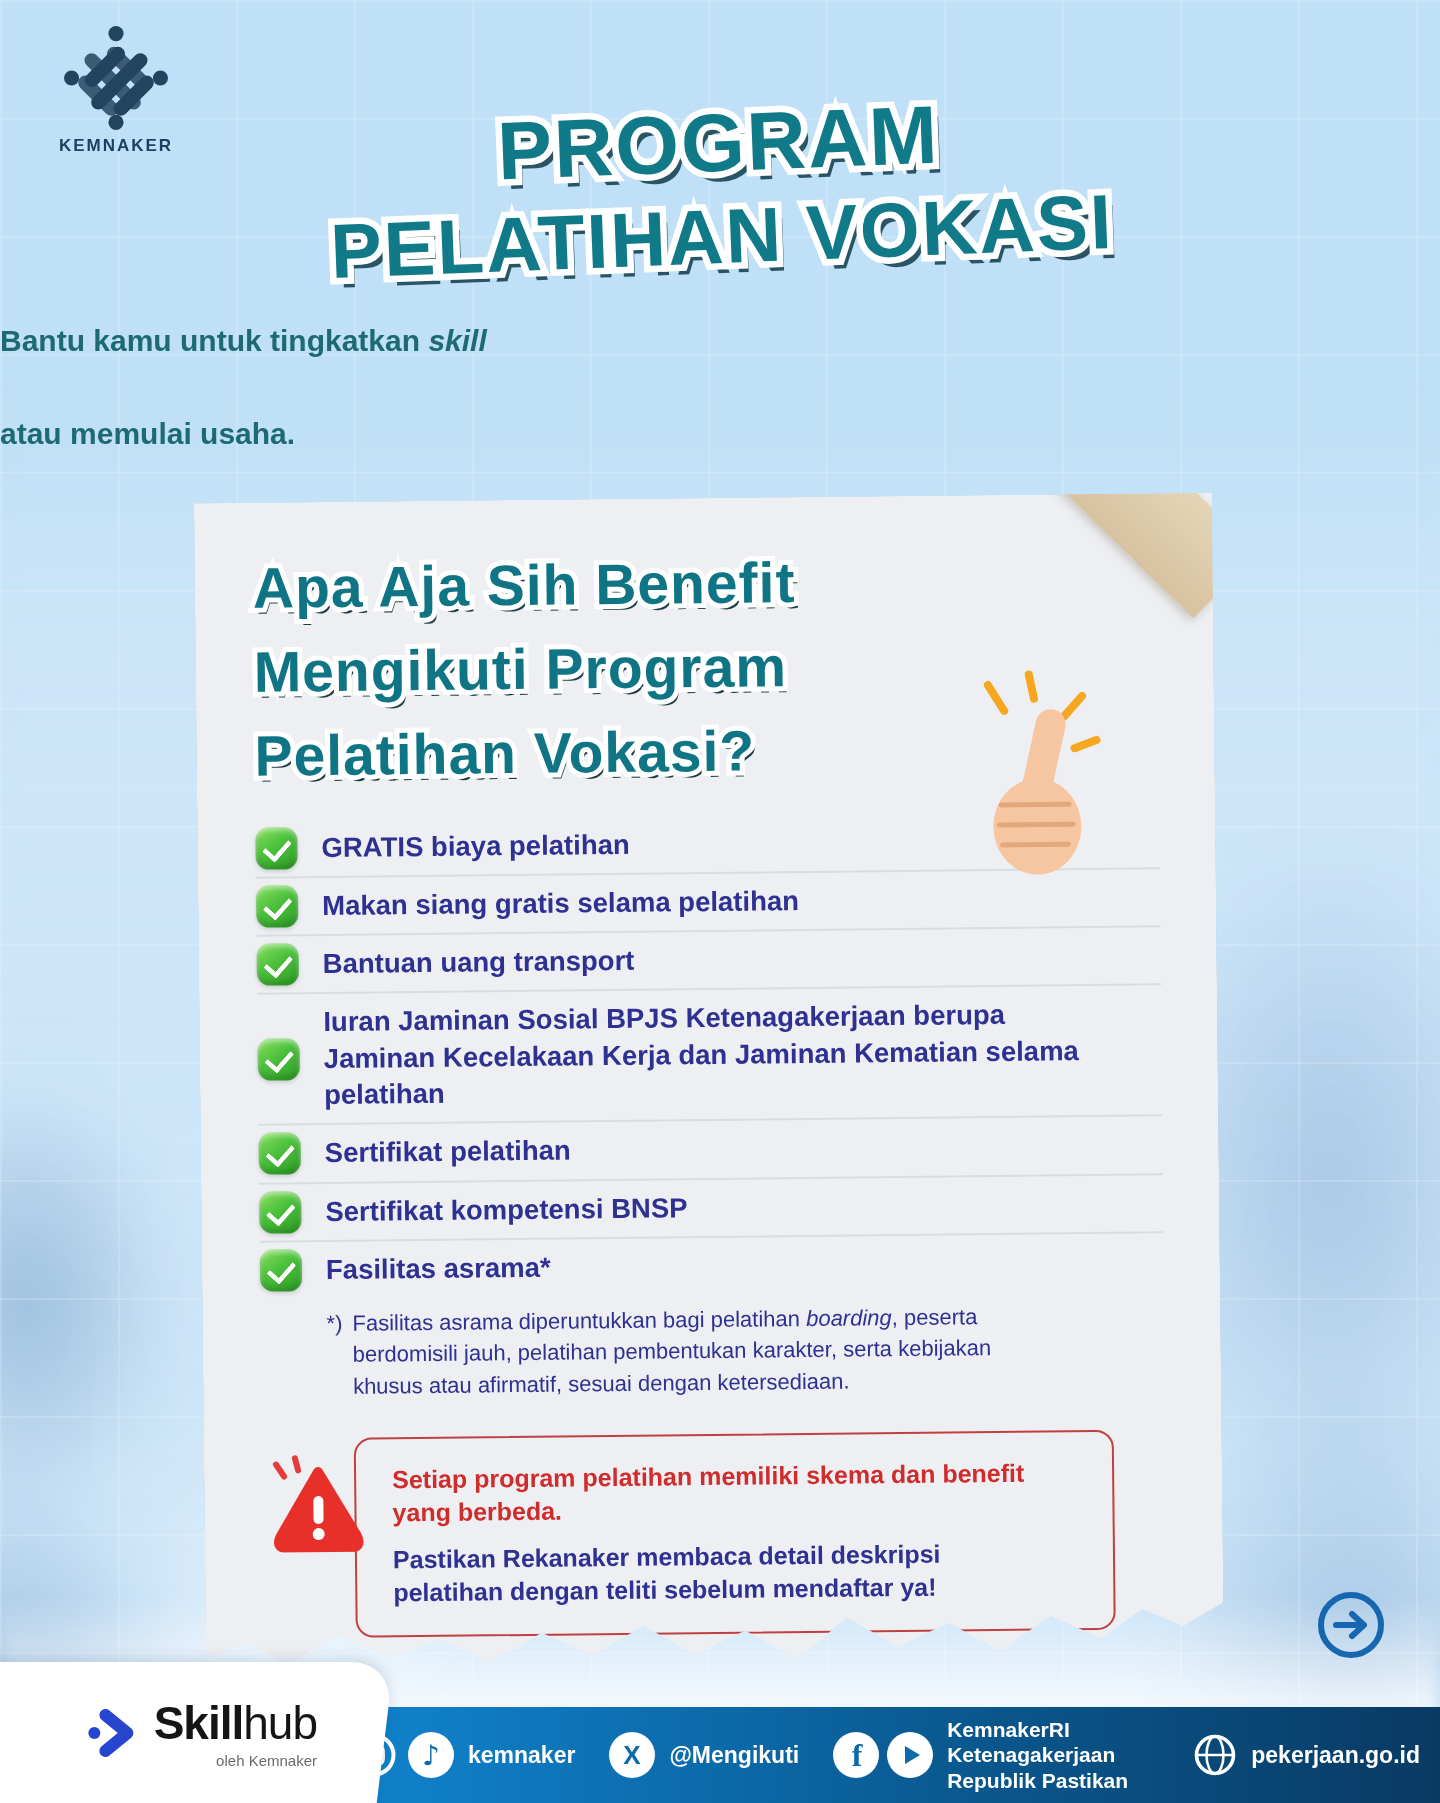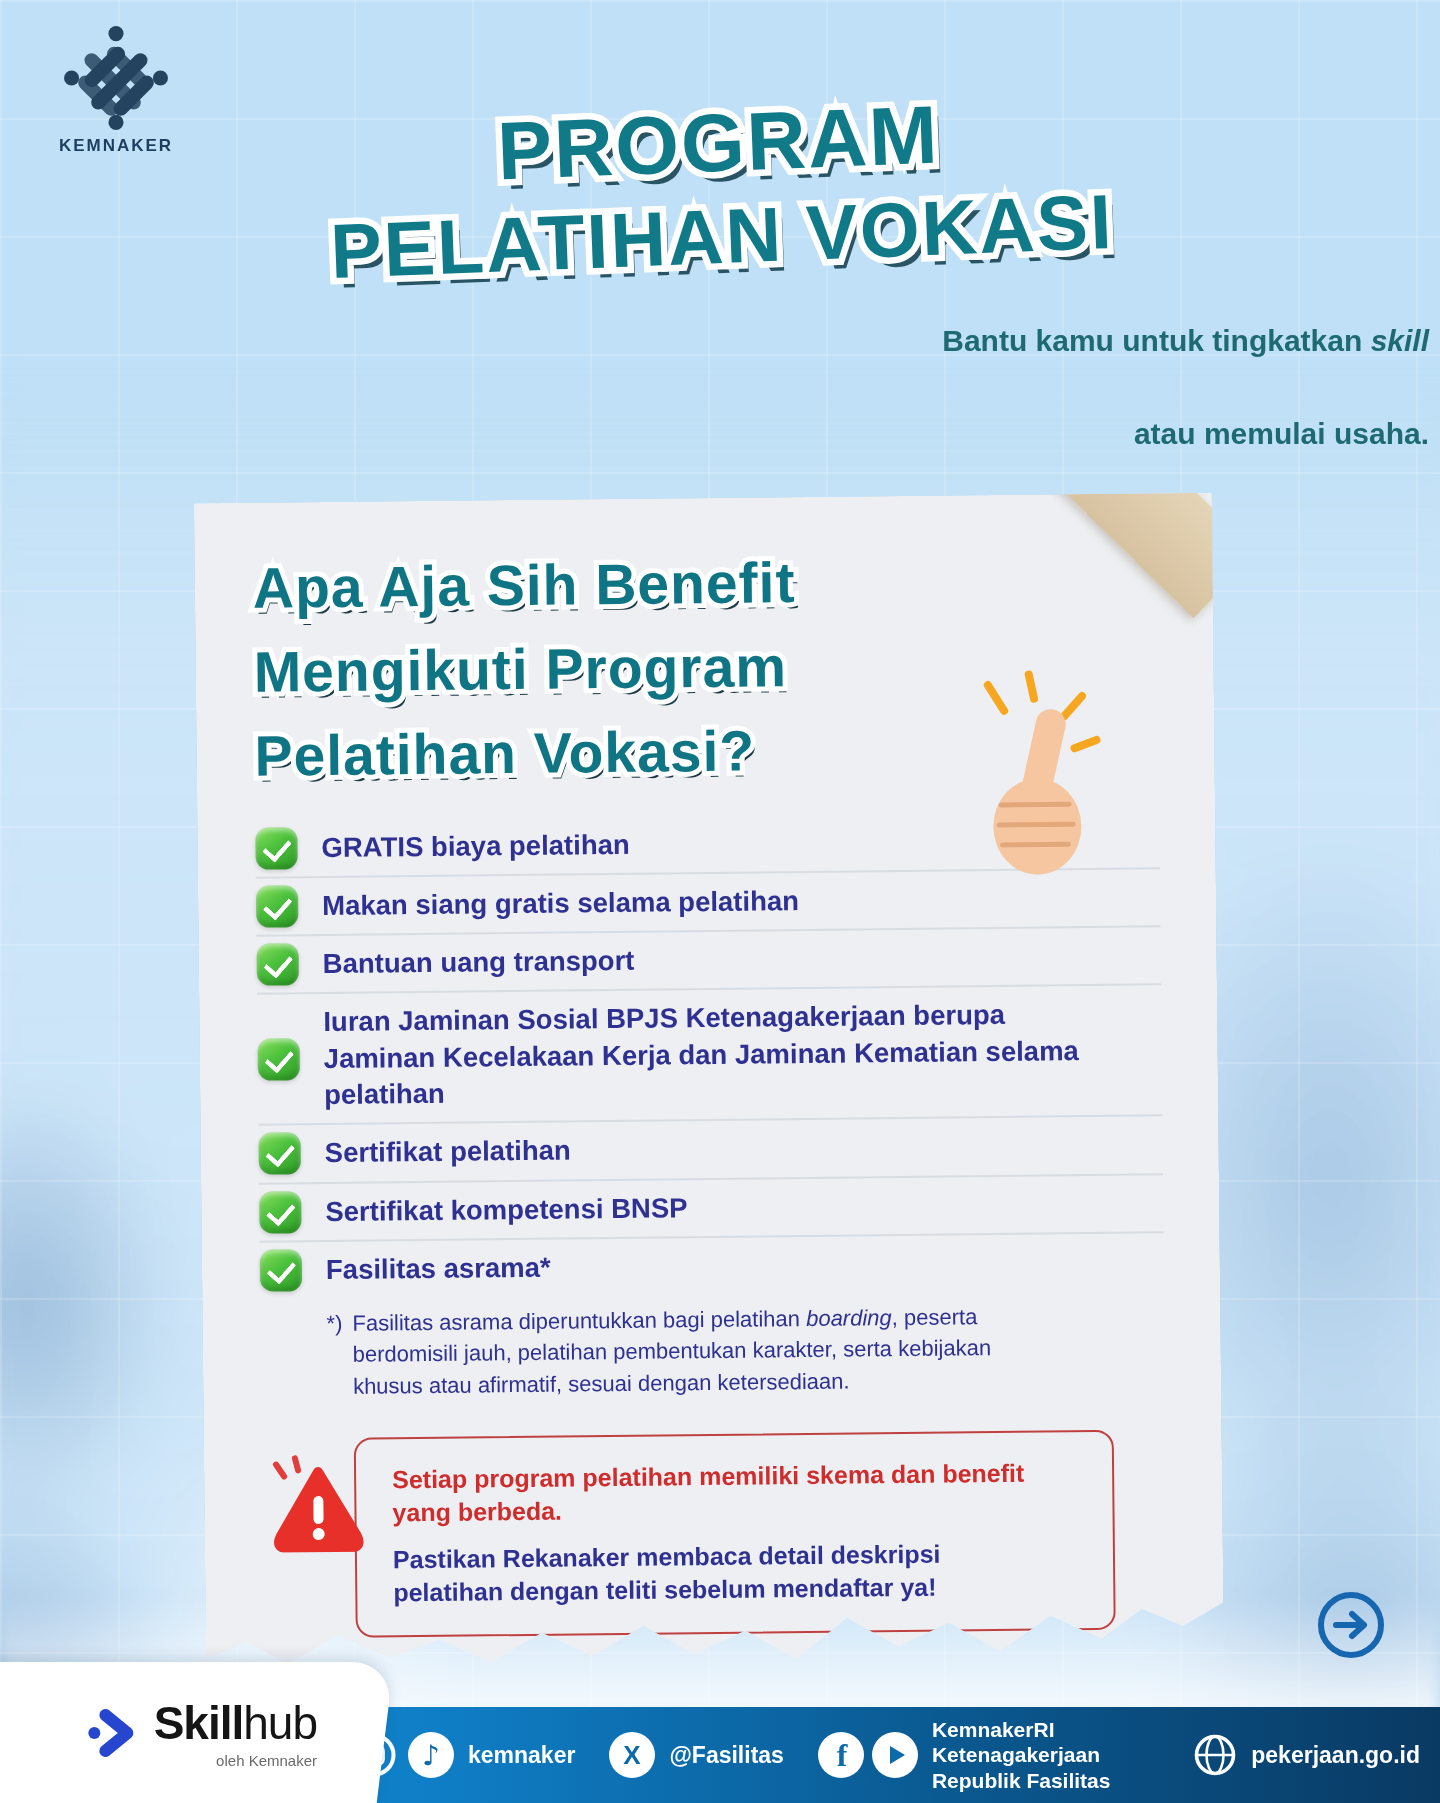--- a/index.html
+++ b/index.html
@@ -44,21 +44,21 @@
     transform:rotate(-2.2deg);}
   .bubble{position:relative;display:inline-block;line-height:1.05;font-weight:bold;}
   .bubble .layer{letter-spacing:2px;white-space:nowrap;}
   .bubble .stroke{position:absolute;left:0;top:0;color:#fff;
     -webkit-text-stroke:13px #ffffff;
     text-shadow:7px 10px 0 rgba(13,59,74,.85);}
   .bubble .fill{position:relative;color:var(--teal);}
   .title-l1{font-size:82px;}
   .title-l2{font-size:77px;margin-top:10px;}
 
-  .subtitle{position:absolute;left:0;right:11px;top:318px;text-align:right;
+  .subtitle{position:absolute;left:0;right:4px;top:318px;text-align:left;
     color:var(--teal-sub);font-size:30px;font-weight:bold;line-height:1.55;}
   .subtitle i{font-style:italic;}
 
   
   .card{position:absolute;left:200px;top:498px;width:1018px;height:1168px;
     background:var(--card);transform:rotate(-.6deg);
     box-shadow:0 24px 46px rgba(40,80,120,.22);
     clip-path:polygon(0 0,100% 0,100% 95%,96% 97%,92% 95.5%,88% 98%,83% 96%,
       78% 99%,73% 96.5%,68% 98.5%,63% 96%,58% 99.5%,53% 97%,48% 99%,43% 96.5%,
       38% 99%,33% 97%,28% 99.5%,23% 97.5%,18% 99%,13% 97%,8% 99.5%,4% 97.5%,0 99%);}
@@ -288,35 +288,35 @@
     <text x="23" y="33" text-anchor="middle" font-family="DejaVu Sans" font-size="28" font-weight="bold" fill="#0c6aa9">♪</text>
   </svg>
   <span class="sp14"></span>
   <span class="soc-label">kemnaker</span>
   <span class="sp34"></span>
   <svg class="soc-icon" width="46" height="46" viewBox="0 0 46 46">
     <circle cx="23" cy="23" r="23" fill="#fff"></circle>
     <text x="23" y="32" text-anchor="middle" font-family="Liberation Sans" font-size="26" font-weight="bold" fill="#0c6aa9">X</text>
   </svg>
   <span class="sp14"></span>
-  <span class="soc-label">@Fasilitas</span>
+  <span class="soc-label">@Mengikuti</span>
   <span class="sp34"></span>
   <svg class="soc-icon" width="46" height="46" viewBox="0 0 46 46">
     <circle cx="23" cy="23" r="23" fill="#fff"></circle>
     <text x="24" y="34" text-anchor="middle" font-family="Liberation Serif" font-size="32" font-weight="bold" fill="#0c6aa9">f</text>
   </svg>
   <span class="sp8"></span>
   <svg class="soc-icon" width="46" height="46" viewBox="0 0 46 46">
     <circle cx="23" cy="23" r="23" fill="#fff"></circle>
     <polygon points="18,14 33,23 18,32" fill="#0c6aa9"></polygon>
   </svg>
   <span class="sp14"></span>
   <span class="ministry">
     <span>KemnakerRI Ketenagakerjaan</span><br>
-    <span>Republik Fasilitas</span>
+    <span>Republik Pastikan</span>
   </span>
   <span class="sp44"></span>
   <svg class="soc-icon" width="44" height="44" viewBox="0 0 44 44">
     <circle cx="22" cy="22" r="18.5" fill="none" stroke="#fff" stroke-width="3.6"></circle>
     <ellipse cx="22" cy="22" rx="8.5" ry="18.5" fill="none" stroke="#fff" stroke-width="2.6"></ellipse>
     <line x1="3.5" y1="22" x2="40.5" y2="22" stroke="#fff" stroke-width="2.6"></line>
   </svg>
   <span class="sp14"></span>
   <span class="soc-label">pekerjaan.go.id</span>
 </div>

